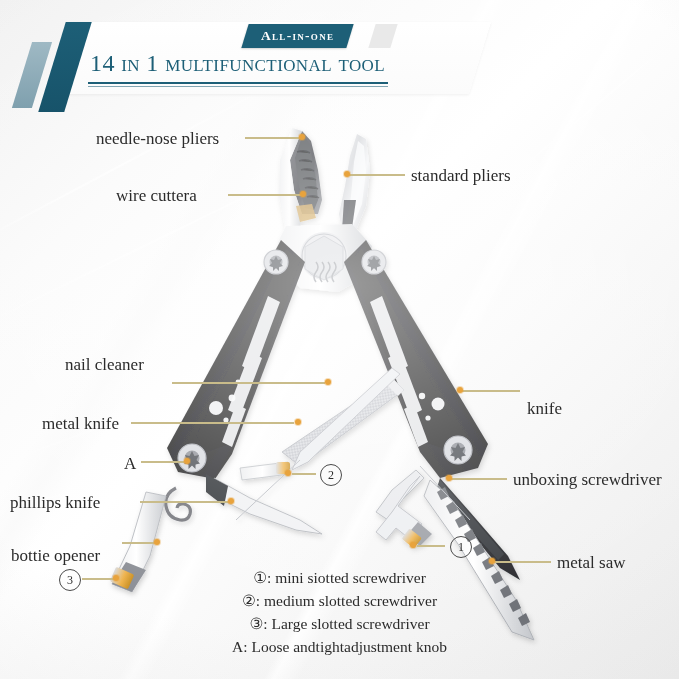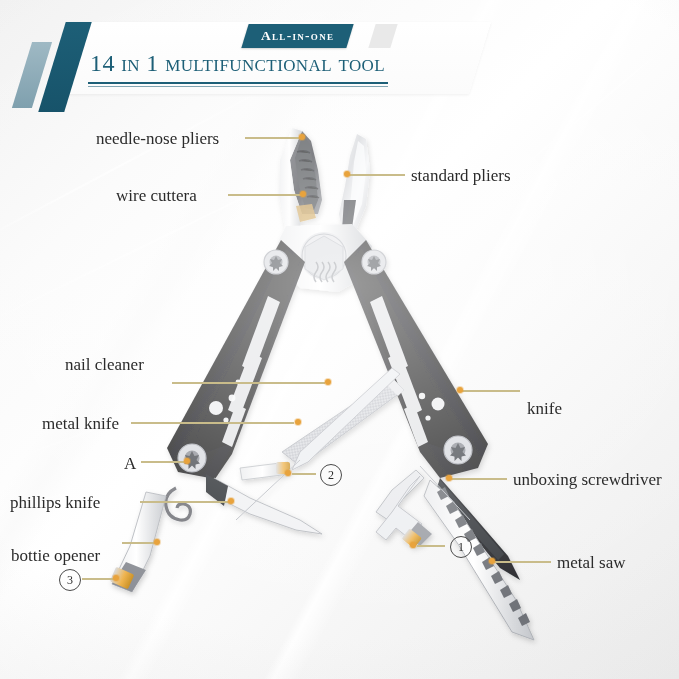--- a/index.html
+++ b/index.html
@@ -292,14 +292,20 @@
       <div class="dot" style="left: 410px; top: 542px;"></div>
       <div class="marker" style="left: 450px; top: 536px;">1</div>
       <div class="lead" style="left: 292px; top: 473px; width: 24px;"></div>
       <div class="dot" style="left: 285px; top: 470px;"></div>
       <div class="marker" style="left: 320px; top: 464px;">2</div>
       <div class="lead" style="left: 82px; top: 578px; width: 33px;"></div>
       <div class="dot" style="left: 113px; top: 575px;"></div>
       <div class="marker" style="left: 59px; top: 569px;">3</div>
     </div>
 
+  <div class="legend" id="legend">
+      <div>①: mini siotted screwdriver</div>
+      <div>②: medium slotted screwdriver</div>
+      <div>③: Large slotted screwdriver</div>
+      <div>A: Loose andtightadjustment knob</div>
+    </div>
 
 </div>
 
 </body></html>

